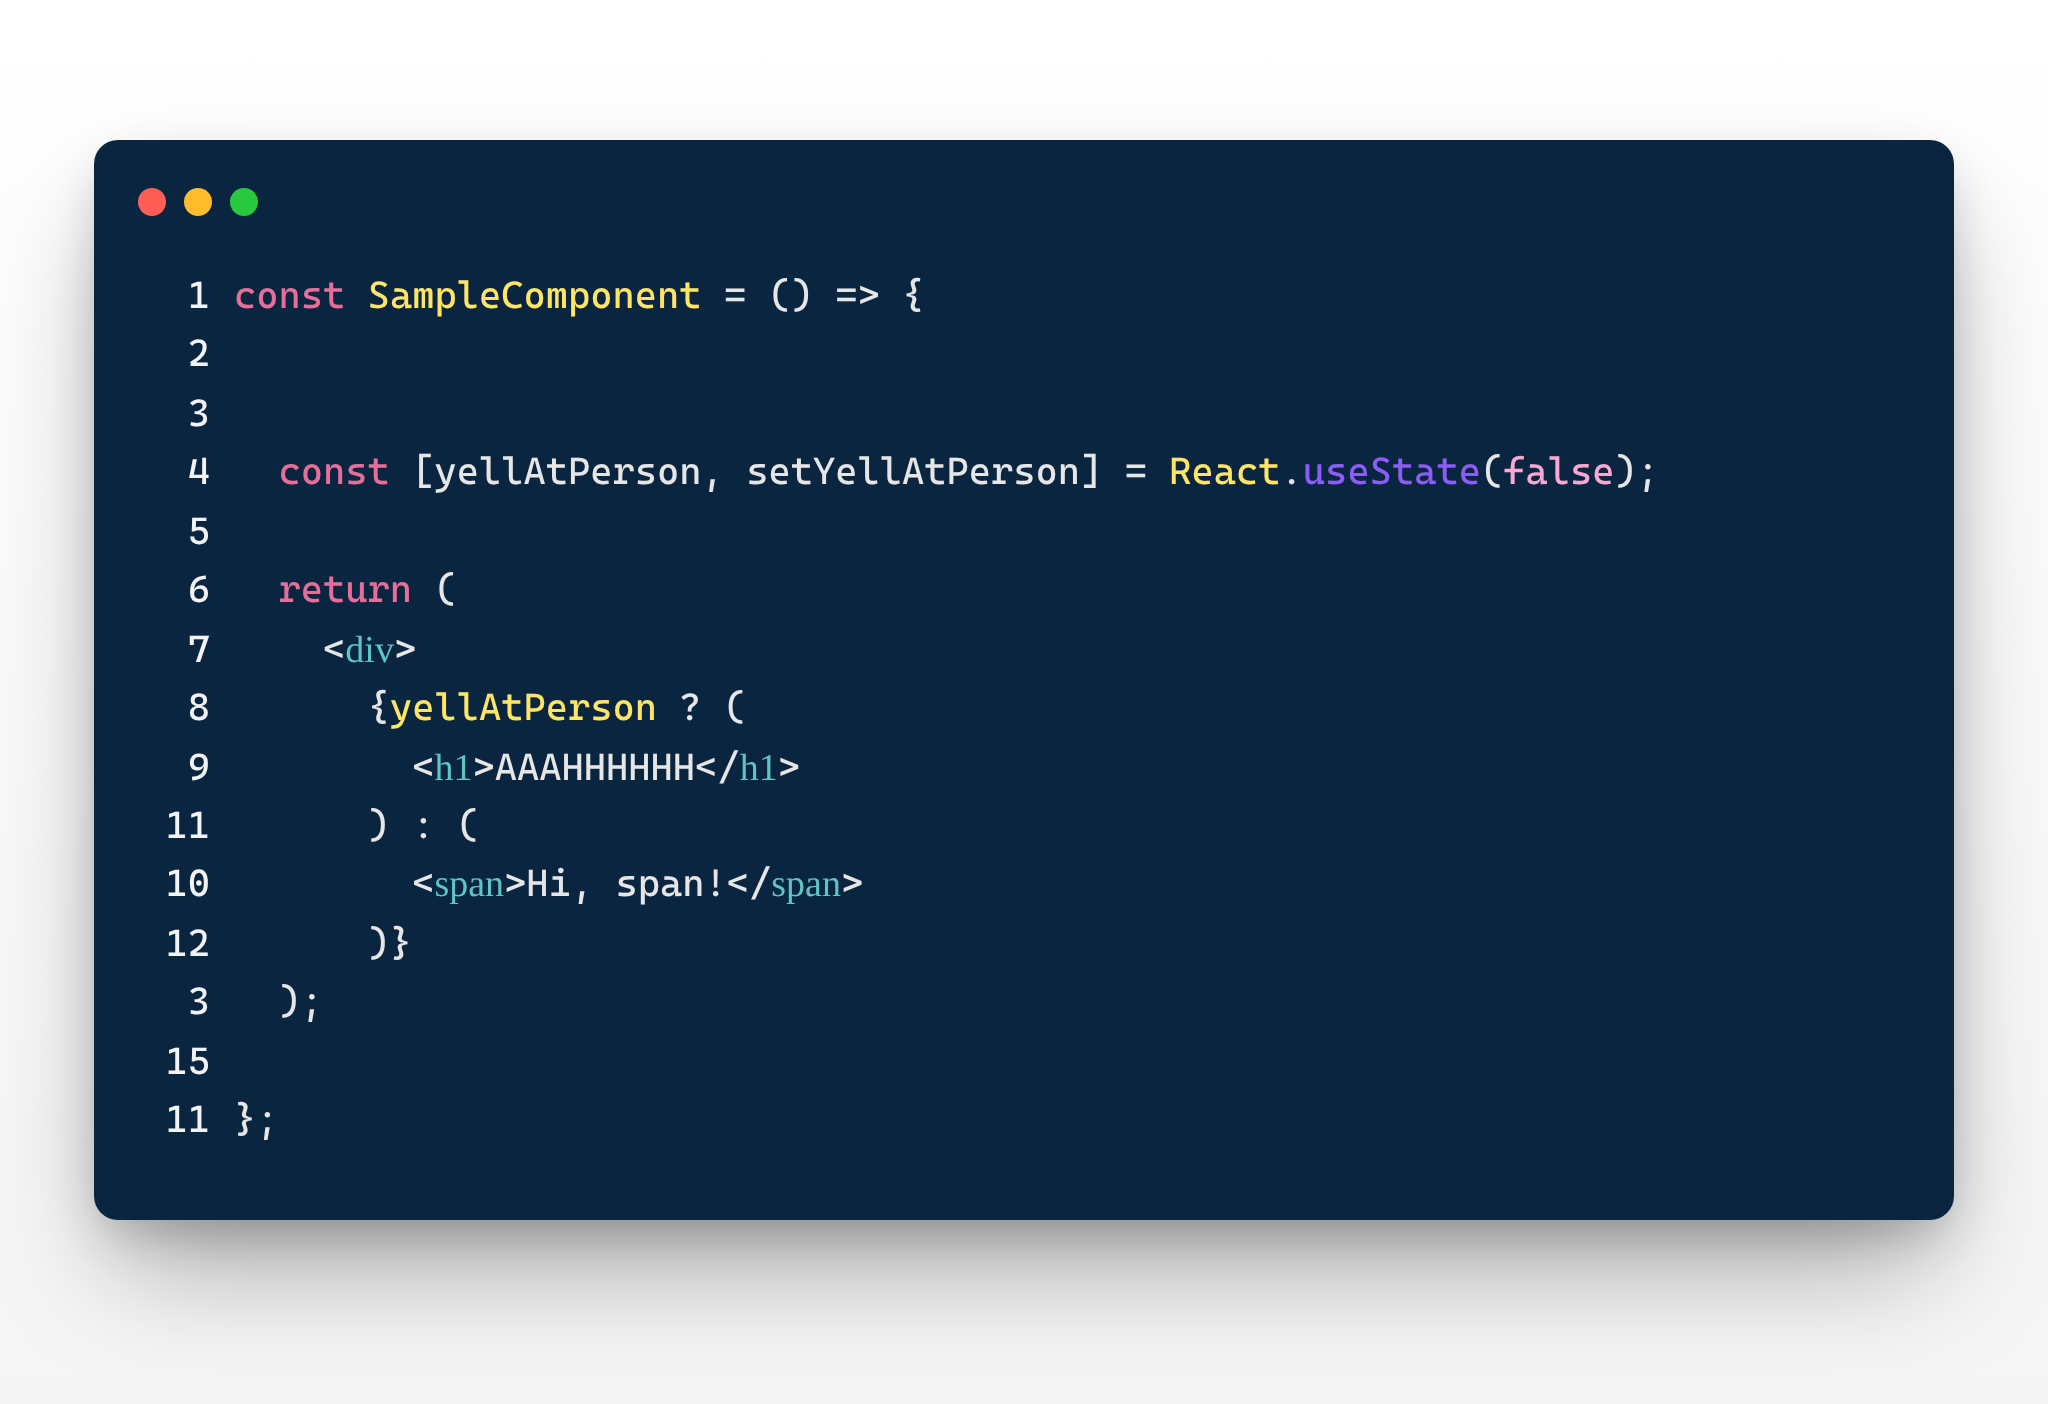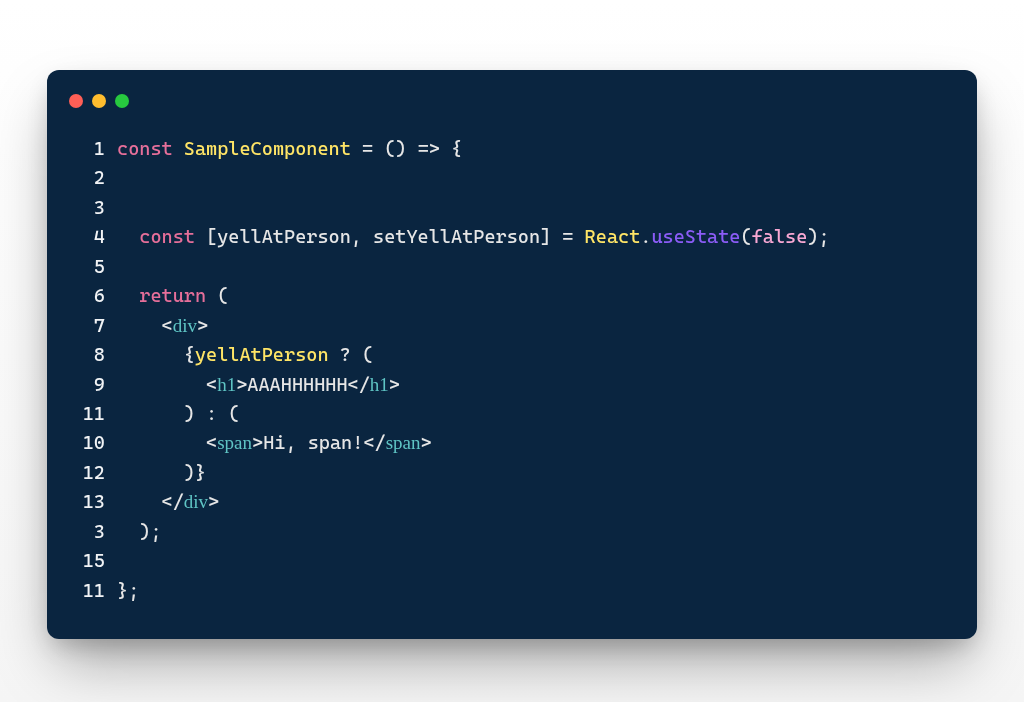--- a/index.html
+++ b/index.html
@@ -80,18 +80,17 @@
       <div class="line"><span class="gutter">3</span></div>
       <div class="line"><span class="gutter">4</span><span class="content"><span class="tok-punc">  </span><span class="tok-kw">const</span><span class="tok-punc"> [</span><span class="tok-var">yellAtPerson</span><span class="tok-punc">, </span><span class="tok-var">setYellAtPerson</span><span class="tok-punc">] </span><span class="tok-op">=</span><span class="tok-punc"> </span><span class="tok-id">React</span><span class="tok-punc">.</span><span class="tok-func">useState</span><span class="tok-punc">(</span><span class="tok-bool">false</span><span class="tok-punc">);</span></span></div>
       <div class="line"><span class="gutter">5</span><span class="content"> </span></div>
       <div class="line"><span class="gutter">6</span><span class="content"><span class="tok-punc">  </span><span class="tok-kw">return</span><span class="tok-punc"> (</span></span></div>
       <div class="line"><span class="gutter">7</span><span class="content"><span class="tok-punc">    &lt;</span><span class="tok-tag">div</span><span class="tok-punc">&gt;</span></span></div>
       <div class="line"><span class="gutter">8</span><span class="content"><span class="tok-punc">      {</span><span class="tok-id">yellAtPerson</span><span class="tok-punc"> ? (</span></span></div>
       <div class="line"><span class="gutter">9</span><span class="content"><span class="tok-punc">        &lt;</span><span class="tok-tag">h1</span><span class="tok-punc">&gt;</span><span class="tok-text">AAAHHHHHH</span><span class="tok-punc">&lt;/</span><span class="tok-tag">h1</span><span class="tok-punc">&gt;</span></span></div>
       <div class="line"><span class="gutter">11</span><span class="content"><span class="tok-punc">      ) : (</span></span></div>
       <div class="line"><span class="gutter">10</span><span class="content"><span class="tok-punc">        &lt;</span><span class="tok-tag">span</span><span class="tok-punc">&gt;</span><span class="tok-text">Hi, span!</span><span class="tok-punc">&lt;/</span><span class="tok-tag">span</span><span class="tok-punc">&gt;</span></span></div>
       <div class="line"><span class="gutter">12</span><span class="content"><span class="tok-punc">      )}</span></span></div>
-      <div class="line"><span class="gutter">13</span><span class="content"><span class="tok-punc">    &lt;/</span><span class="tok-tag">div</span><span class="tok-punc">&gt;</span></span></div>
       <div class="line"><span class="gutter">3</span><span class="content"><span class="tok-punc">  );</span></span></div>
       <div class="line"><span class="gutter">15</span><span class="content"> </span></div>
       <div class="line"><span class="gutter">11</span><span class="content"><span class="tok-punc">};</span></span></div>
     </div>
 </div>
 
 </body></html>

